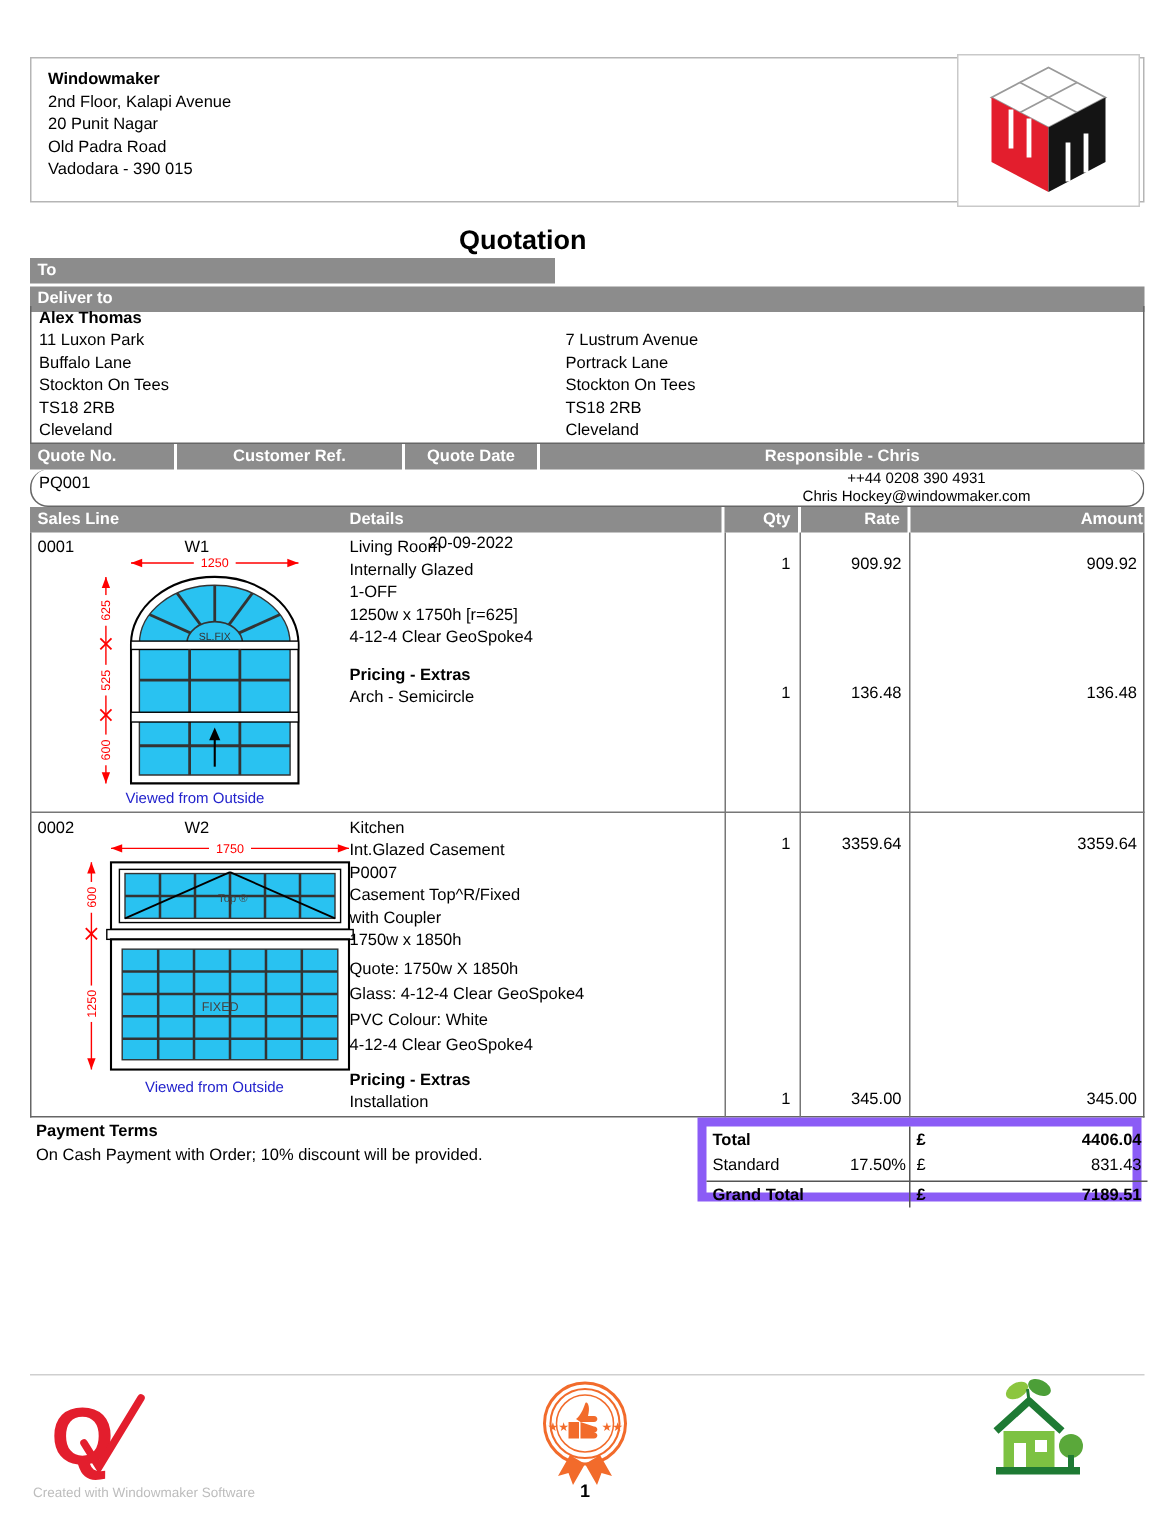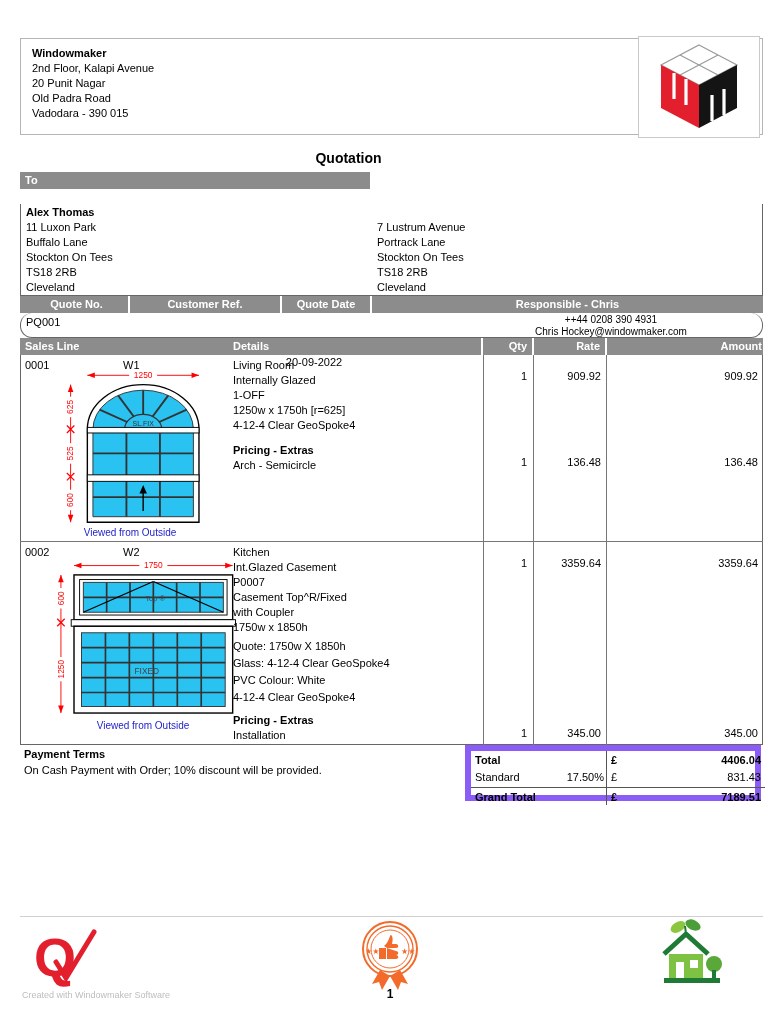--- a/index.html
+++ b/index.html
@@ -52,45 +52,46 @@
         <line x1="35" y1="36" x2="35" y2="62" stroke="#ffffff" stroke-width="3.2"></line>
         <line x1="47" y1="42" x2="47" y2="68" stroke="#ffffff" stroke-width="3.2"></line>
 
         <polygon points="60,48 98,28 98,71 60,91" fill="#141414"></polygon>
         <line x1="73" y1="84" x2="73" y2="58" stroke="#ffffff" stroke-width="3.2"></line>
         <line x1="85" y1="78" x2="85" y2="52" stroke="#ffffff" stroke-width="3.2"></line>
       </svg>
     </div>
   </div>
 
-  <div class="abs ctr b" style="left:0; top:150px; width:697px; font-size:14px;">Quotation</div>
+  <div class="abs ctr b" style="left:0; top:150px; width:697px; font-size:18px;">Quotation</div>
 
   <div class="abs hdrbar" style="left:20px; top:172px; width:743px;flex-direction:column;">
     <div class="hdrseg padl" style="width:350px;">To</div>
+    <div class="hdrseg padl" style="flex:1;">Deliver to</div>
   </div>
   <div class="abs body-box" style="left:20px; top:204px; width:743px; height:92px;">
     <div class="abs t11" style="left:5px; top:1px;">
       <div class="b">Alex Thomas</div>
       <div>11 Luxon Park</div>
       <div>Buffalo Lane</div>
       <div>Stockton On Tees</div>
       <div>TS18 2RB</div>
       <div>Cleveland</div>
     </div>
     <div class="abs t11" style="left:356px; top:16px;">
       <div>7 Lustrum Avenue</div>
       <div>Portrack Lane</div>
       <div>Stockton On Tees</div>
       <div>TS18 2RB</div>
       <div>Cleveland</div>
     </div>
   </div>
 
   <div class="abs hdrbar" style="left:20px; top:296px; width:743px;">
-    <div class="hdrseg padl" style="width:108px;text-align:center;">Quote No.</div>
+    <div class="hdrseg padl" style="width:96px;">Quote No.</div>
     <div class="hdrseg ctr" style="width:150px;">Customer Ref.</div>
     <div class="hdrseg ctr" style="width:88px;">Quote Date</div>
     <div class="hdrseg ctr" style="flex:1;">Responsible - Chris</div>
   </div>
   <div class="abs body-box" style="left:20px; top:313px; width:743px; height:25px;border-radius:12px;">
     <div class="abs t11" style="left:5px; top:2px;">PQ001</div>
     <div class="abs t11 ctr" style="left:228px; top:2px; width:130px;margin-top:40px;">20-09-2022</div>
     <div class="abs ctr" style="left:440px; top:1px; width:300px;">
       <div class="t10">++44 0208 390 4931</div>
       <div class="t10">Chris Hockey@windowmaker.com</div>

